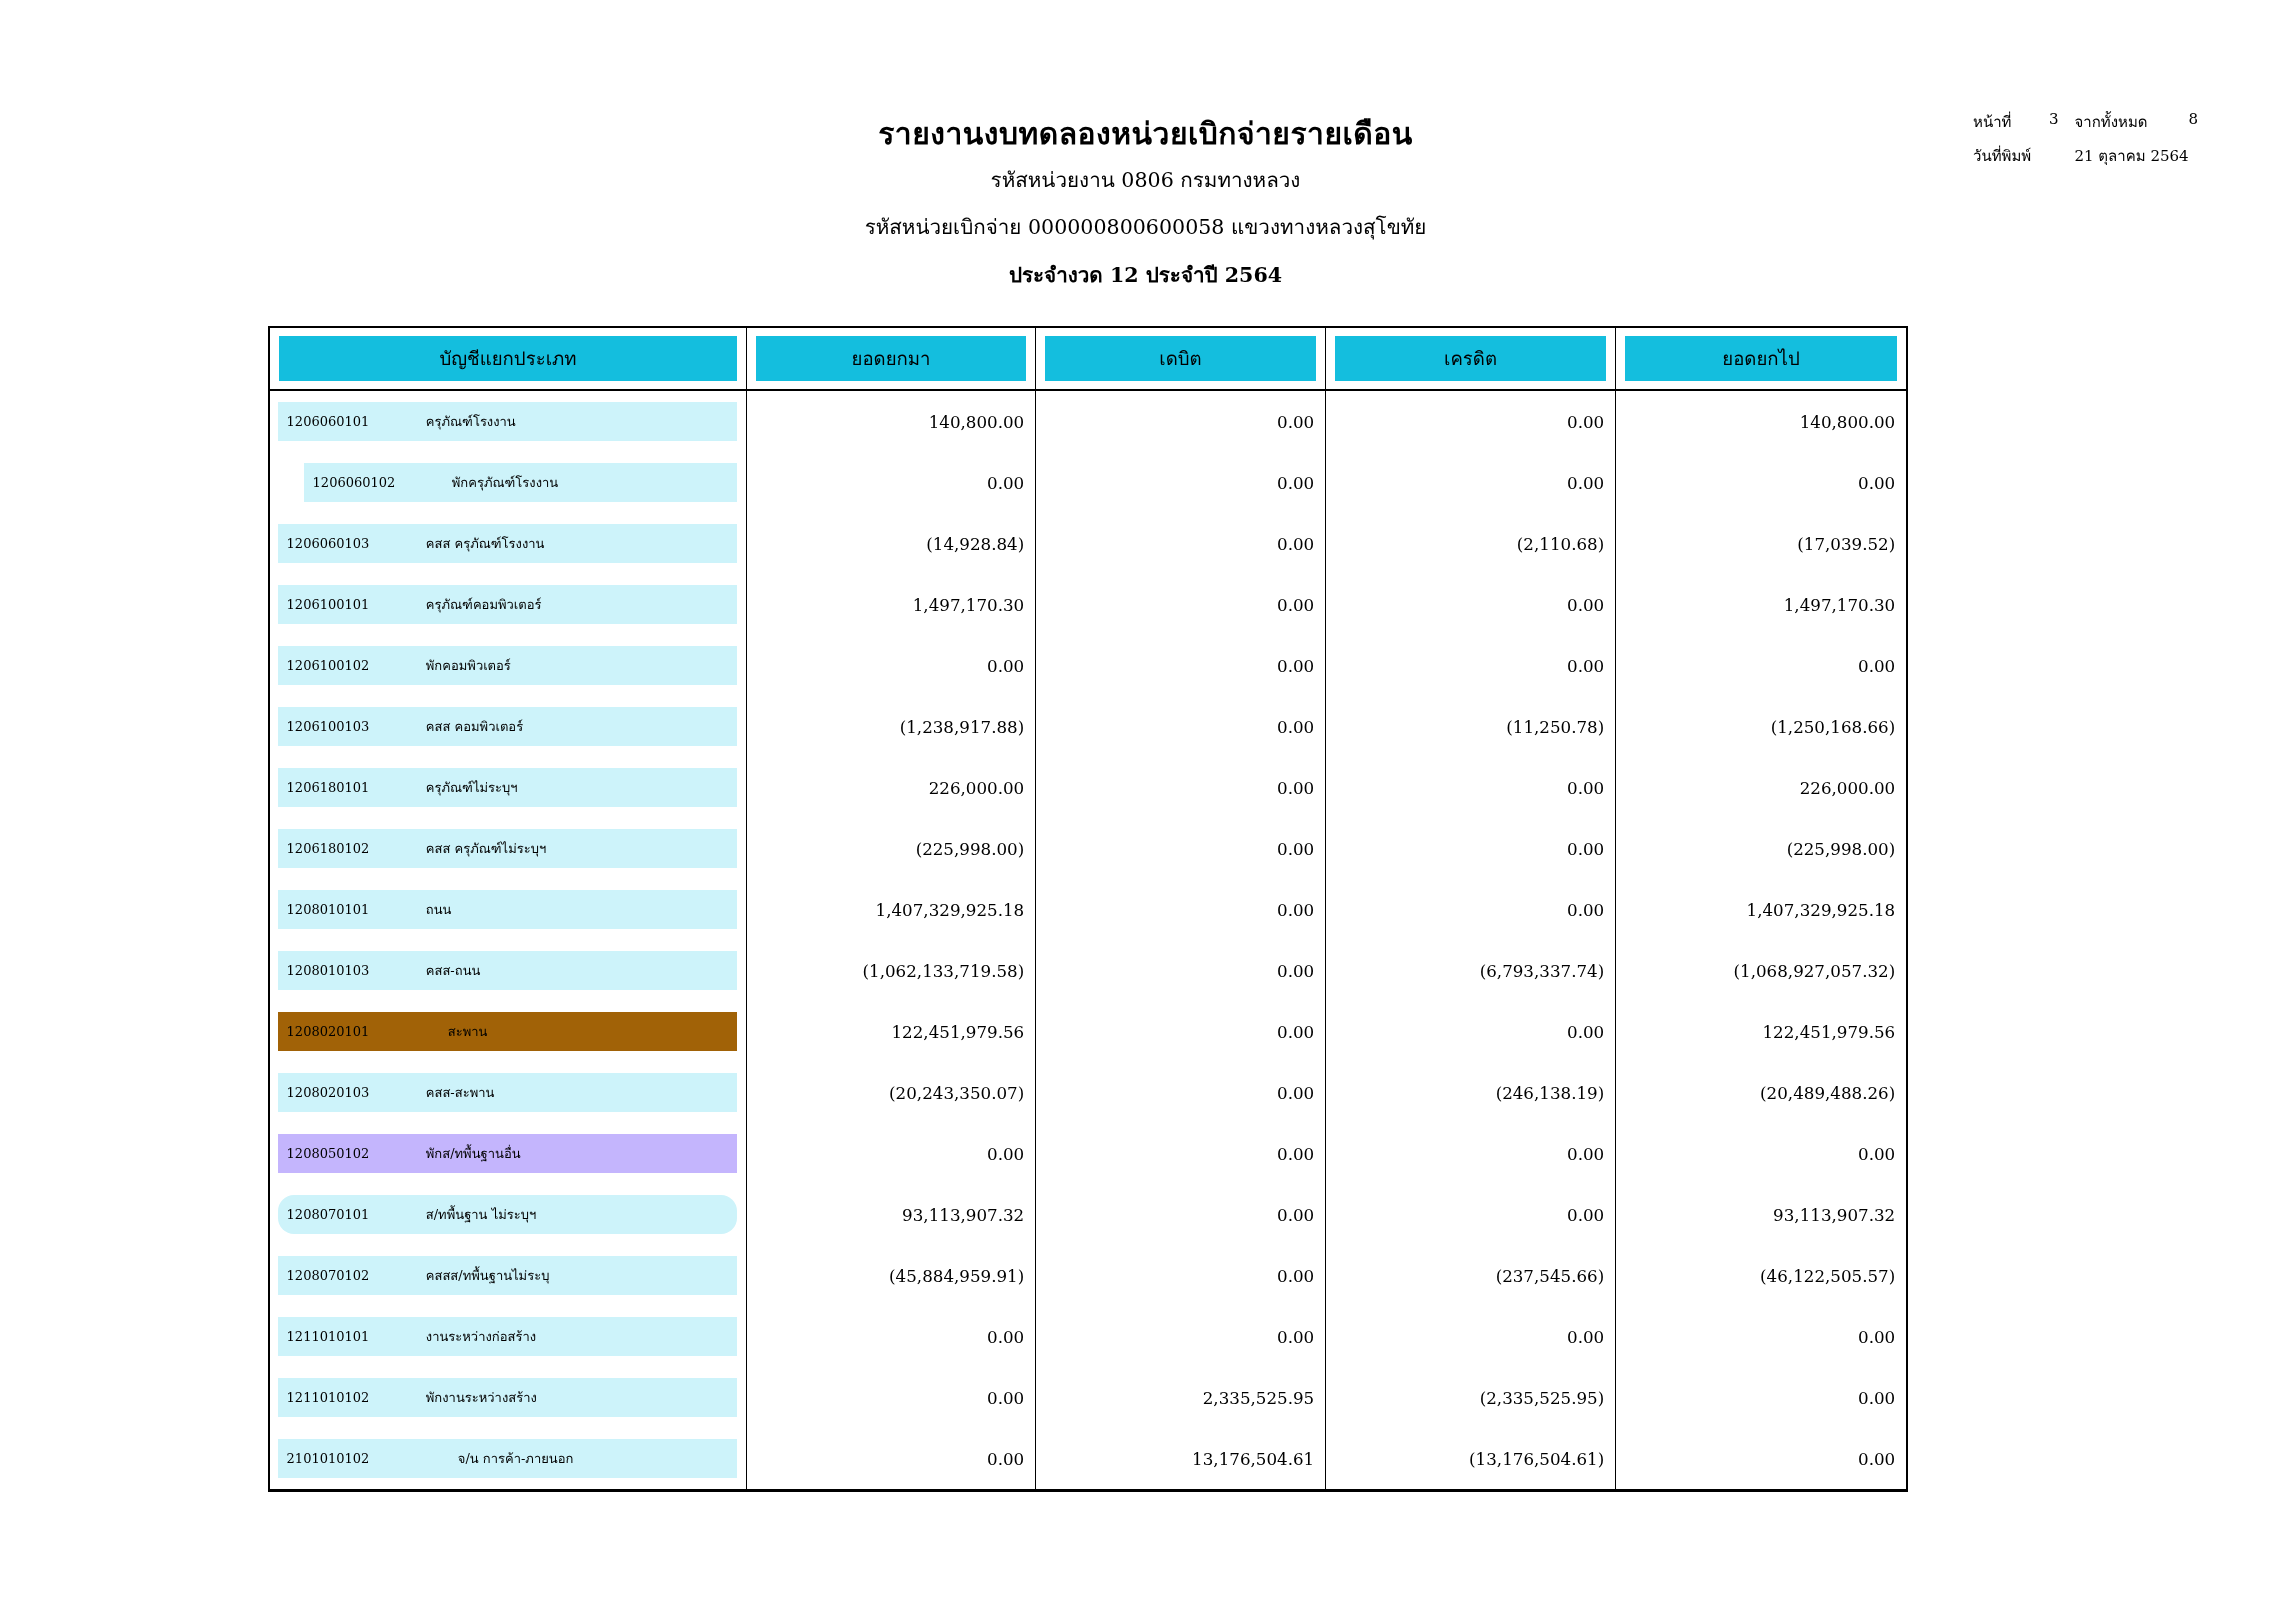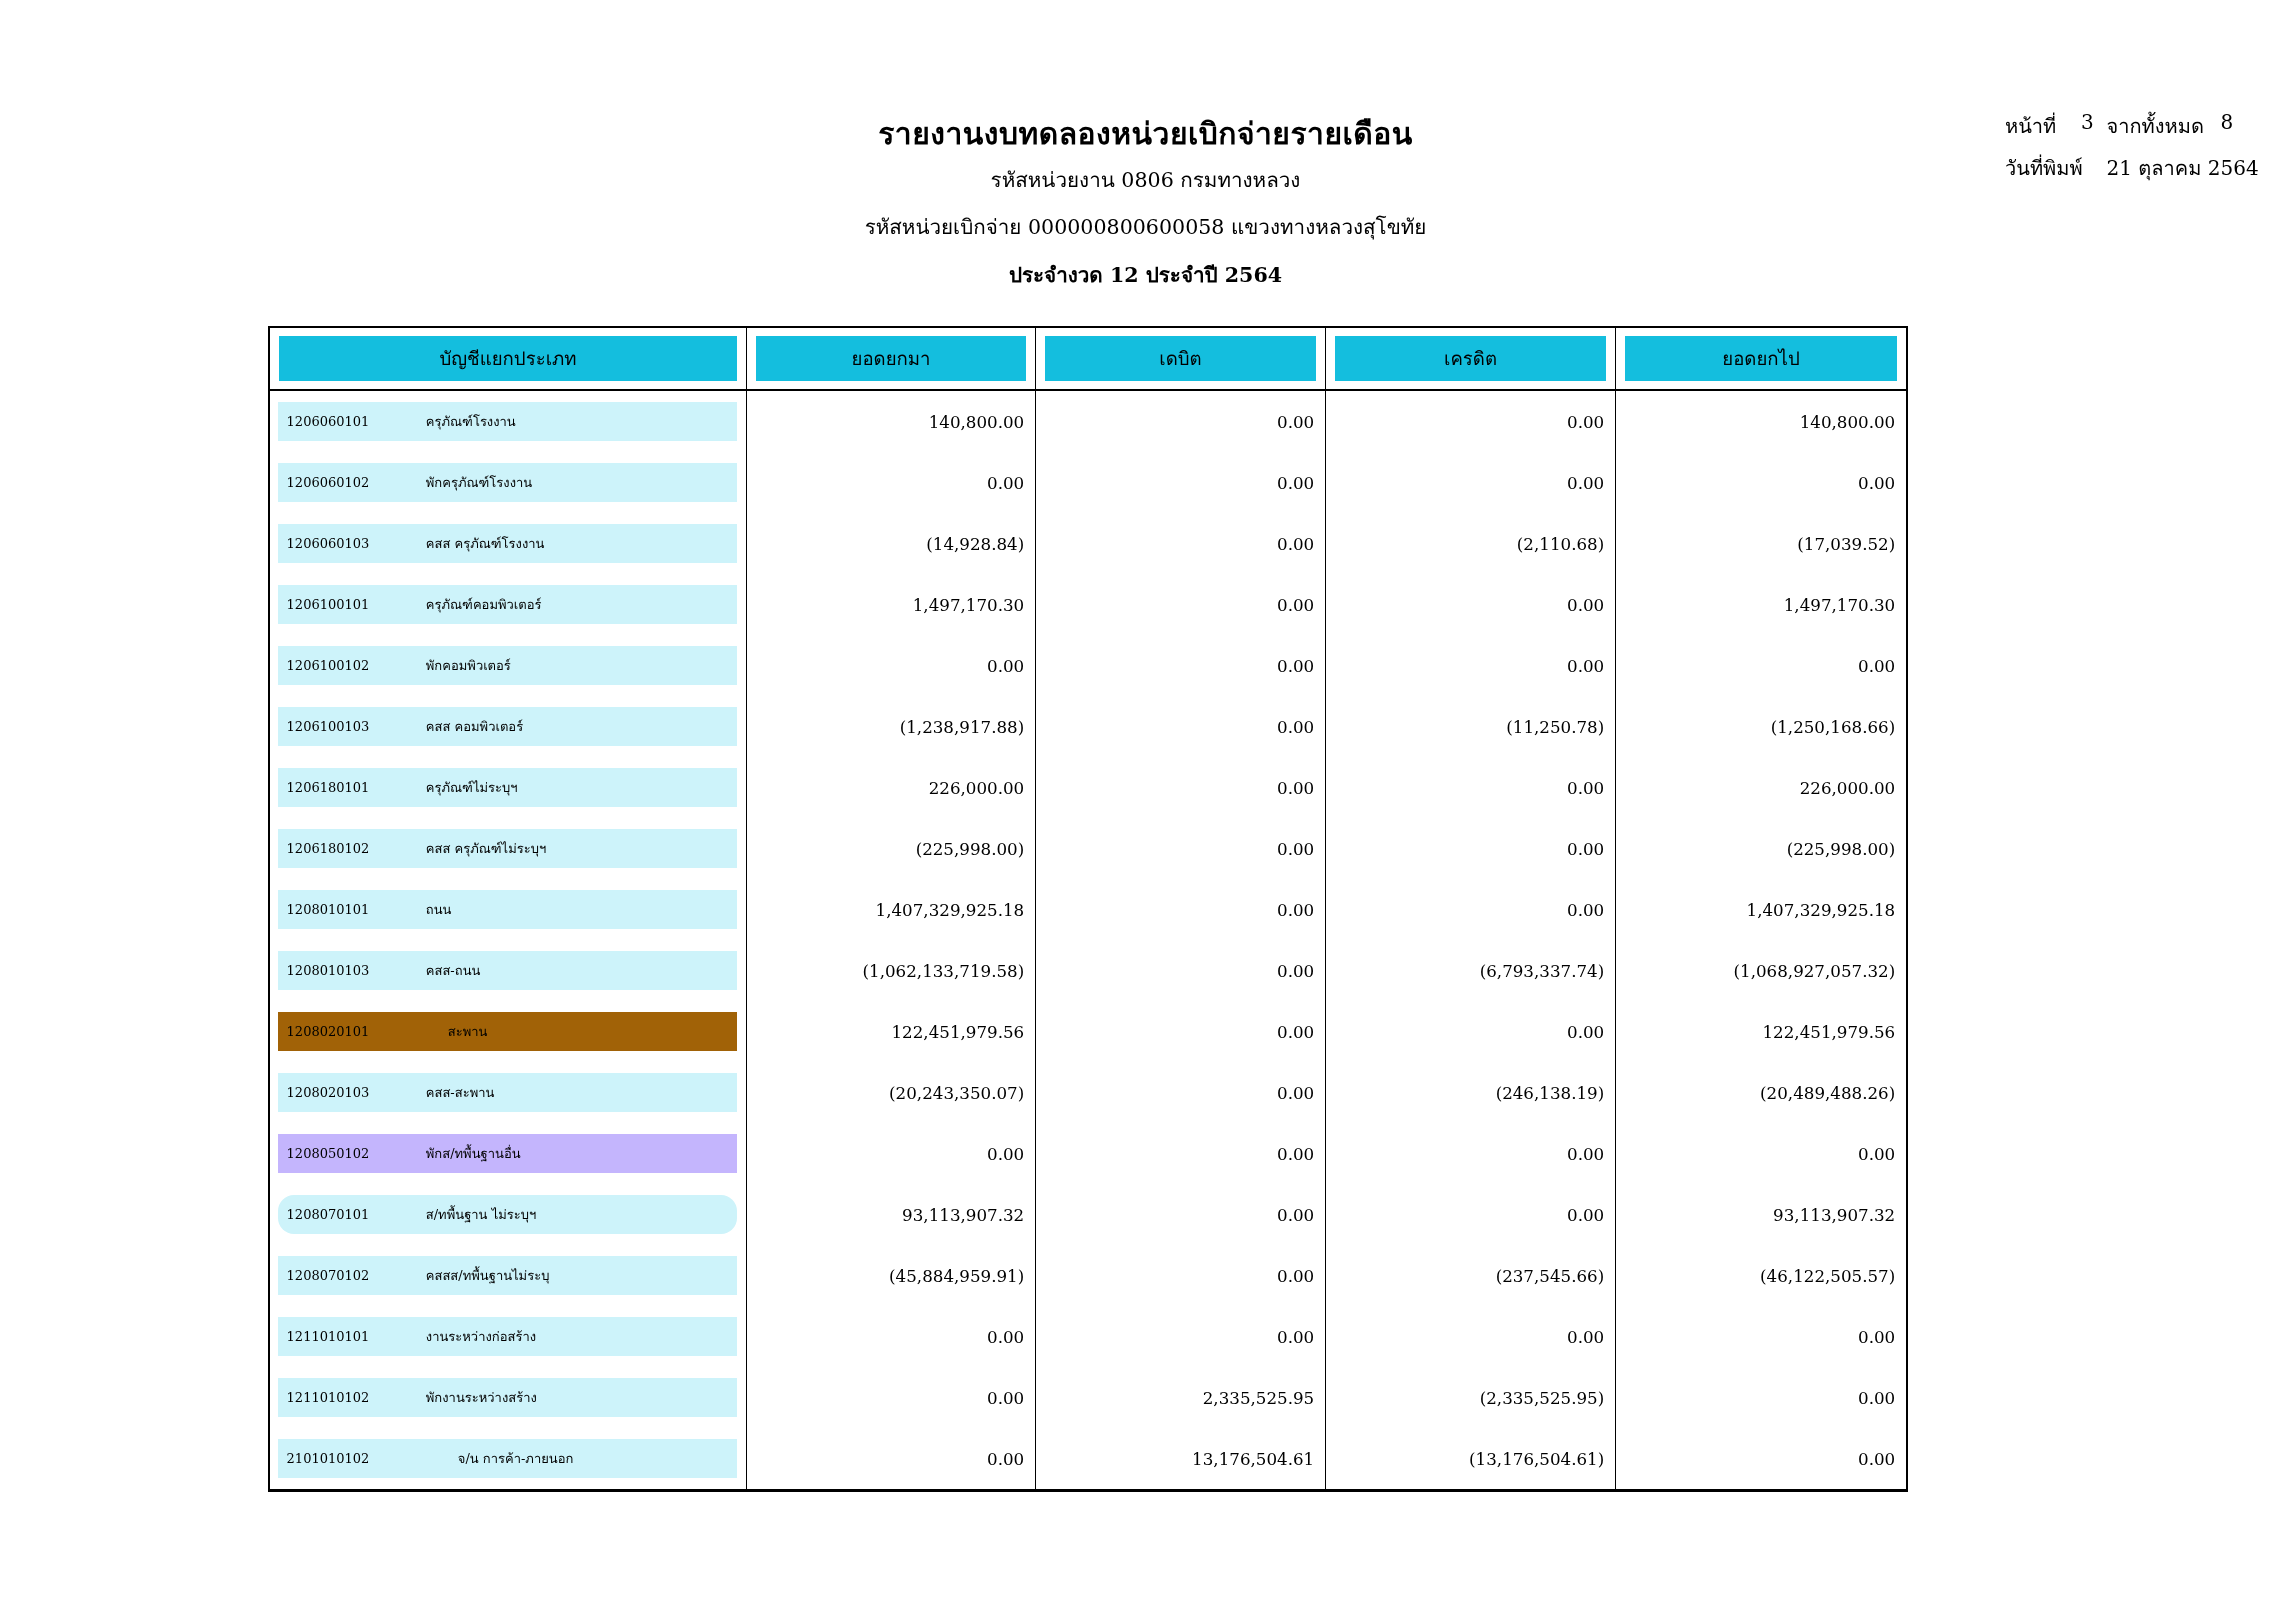--- a/index.html
+++ b/index.html
@@ -16,21 +16,21 @@
   .doc-header { position: absolute; left: 0; top: 0; width: 100%; text-align: center; }
   .doc-title { position: absolute; top: 110px; width: 100%; font-size: 30px; font-weight: bold; letter-spacing: 0.5px; }
   .doc-sub1  { position: absolute; top: 163px; width: 100%; font-size: 20.6px; }
   .doc-sub2  { position: absolute; top: 210px; width: 100%; font-size: 20.6px; }
   .doc-sub3  { position: absolute; top: 258px; width: 100%; font-size: 20.6px; font-weight: 600; }
 
   
   .page-info {
     position: absolute; left: 1973px; top: 110px;
     display: grid; grid-template-columns: 76px 25.5px 114px auto;
-    row-gap: 9.8px; font-size: 20px; white-space: nowrap; margin-left: 32px;
+    row-gap: 9.8px; font-size: 15px; white-space: nowrap;
   }
   .pi-date { grid-column: 3 / 5; }
 
   
   .trial-table {
     position: absolute; left: 268px; top: 326px; width: 1640px;
     border: 2px solid #000; border-bottom-width: 3.9px;
     background: #ffffff;
   }
   .thead {
@@ -110,21 +110,21 @@
           </div>
           <div class="td td-num">
             <span>0.00</span>
           </div>
           <div class="td td-num">
             <span>140,800.00</span>
           </div>
         </div>
         <div class="tr">
           <div class="td td-label">
-            <div class="row-band" style="background: rgb(205, 243, 250);">
+            <div class="row-band" style="background: rgb(205, 243, 250); margin-left: 26px;">
               <span class="code">1206060102</span>
               <span class="acct-name">พักครุภัณฑ์โรงงาน</span>
             </div>
           </div>
           <div class="td td-num">
             <span>0.00</span>
           </div>
           <div class="td td-num">
             <span>0.00</span>
           </div>

